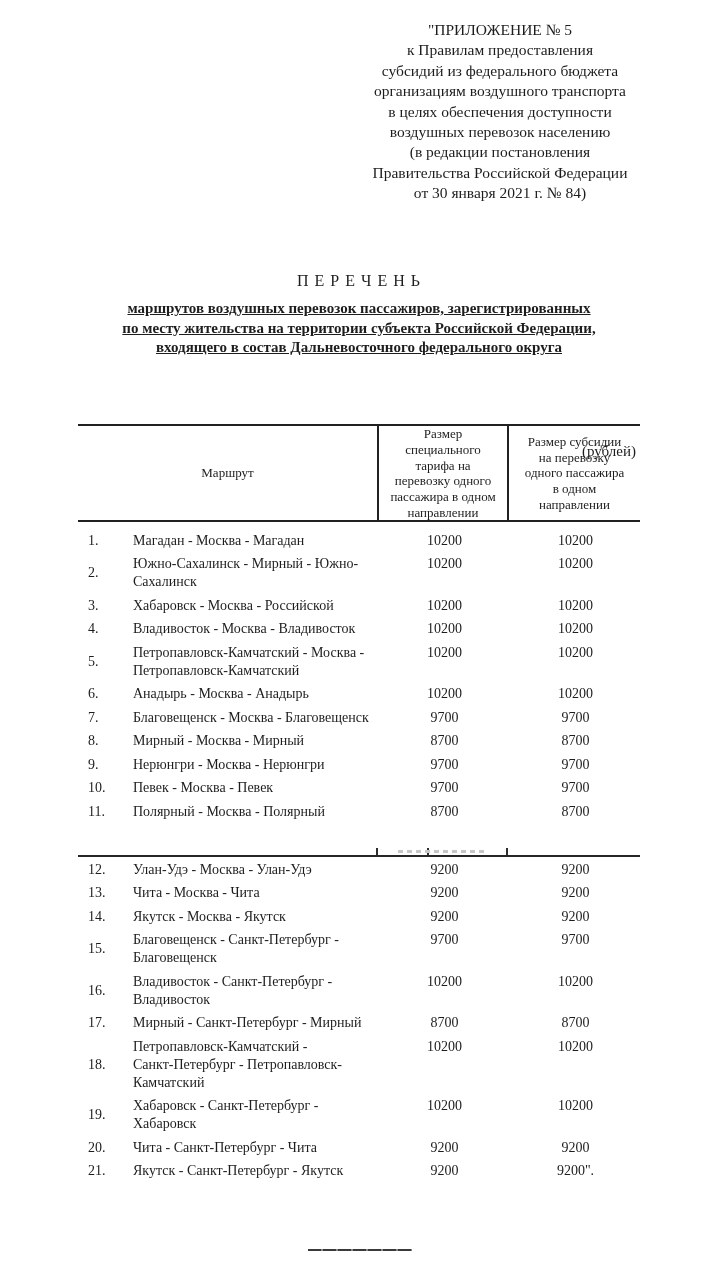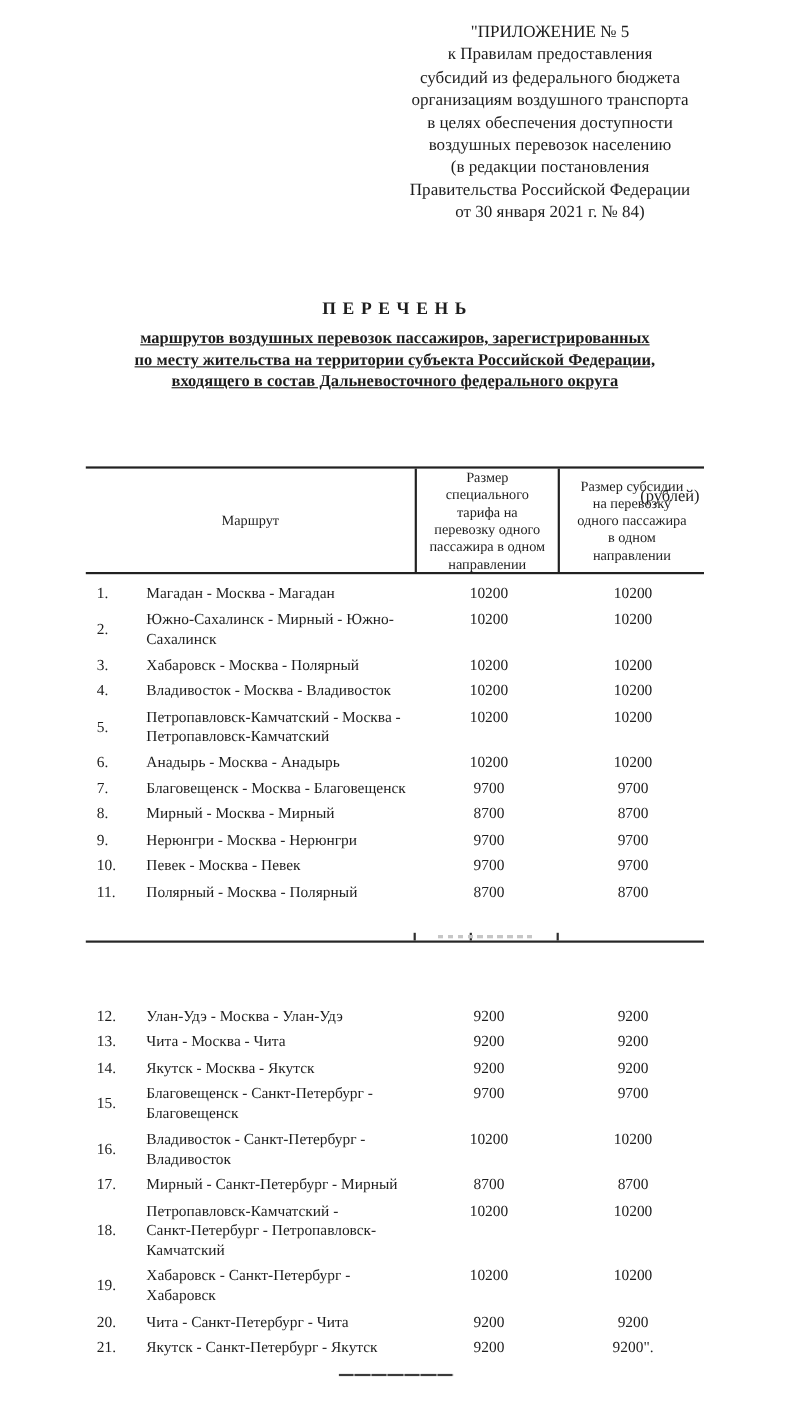--- a/index.html
+++ b/index.html
@@ -27,21 +27,21 @@
   .appendix-line { white-space: nowrap; }
 
   
   .list-title {
     position: absolute;
     top: 272px;
     left: 78px;
     width: 562px;
     text-align: center;
     font-size: 16px;
-    font-weight: bold;
+    font-weight: normal;
     letter-spacing: 1px;
     white-space: nowrap;
   }
   .subtitle-block {
     position: absolute;
     top: 299px;
     left: 62px;
     width: 594px;
     text-align: center;
     font-size: 15px;
@@ -82,21 +82,21 @@
     font-size: 13px;
     line-height: 15.8px;
     padding: 0 8px;
   }
   .th + .th { border-left: 2px solid #212121; }
   .pre { white-space: pre-line; }
 
   .tbody { padding-top: 7px; }
   .tbody-2 {
     position: absolute;
-    top: 906px;
+    top: 851px;
     left: 78px;
     width: 562px;
     padding-top: 7px;
   }
   .trow {
     display: flex;
     align-items: stretch;
     padding: 2.5px 0 3px 0;
   }
   .cell { font-size: 14px; line-height: 18px; }
@@ -206,21 +206,21 @@
   <div class="trow">
     <div class="cell num">2.</div>
     <div class="cell route"><span class="route-text">Южно-Сахалинск - Мирный - Южно-
 Сахалинск</span></div>
     <div class="cell val tariff">10200</div>
     <div class="cell val subsidy">10200</div>
   </div>
 
   <div class="trow">
     <div class="cell num">3.</div>
-    <div class="cell route"><span class="route-text">Хабаровск - Москва - Полярный</span></div>
+    <div class="cell route"><span class="route-text">Хабаровск - Москва - Российской</span></div>
     <div class="cell val tariff">10200</div>
     <div class="cell val subsidy">10200</div>
   </div>
 
   <div class="trow">
     <div class="cell num">4.</div>
     <div class="cell route"><span class="route-text">Владивосток - Москва - Владивосток</span></div>
     <div class="cell val tariff">10200</div>
     <div class="cell val subsidy">10200</div>
   </div>

